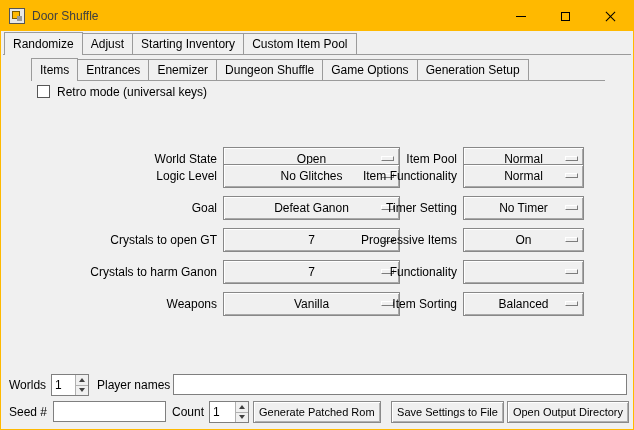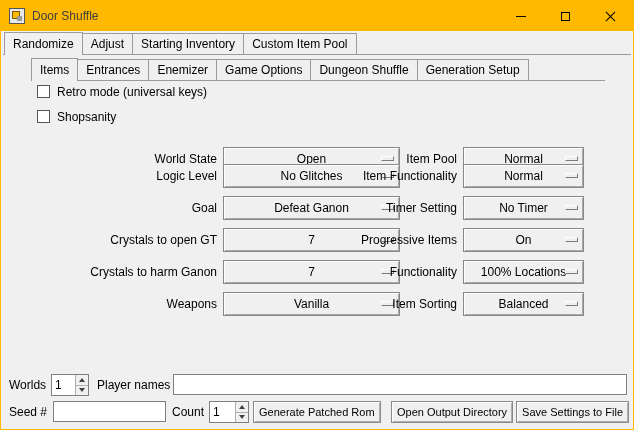--- a/index.html
+++ b/index.html
@@ -122,33 +122,29 @@
     <div class="tab">Adjust</div>
     <div class="tab">Starting Inventory</div>
     <div class="tab">Custom Item Pool</div>
   </div>
 
   <div class="pane-line pane-line-inner"></div>
   <div class="tabs tabs-inner">
     <div class="tab selected">Items</div>
     <div class="tab">Entrances</div>
     <div class="tab">Enemizer</div>
+    <div class="tab">Dungeon Shuffle</div>
     <div class="tab">Game Options</div>
-    <div class="tab">Dungeon Shuffle</div>
     <div class="tab">Generation Setup</div>
   </div>
 
   <div class="check-row" style="top:83px">
     <div class="checkbox"></div>
     <div class="check-label">Retro mode (universal keys)</div>
   </div>
-  <div class="check-row" style="top:108px">
-    <div class="checkbox"></div>
-    <div class="check-label">Shopsanity</div>
-  </div>
 
   <div class="opt-label col-l r0">World State</div>
   <div class="opt-menu col-l r0">
     <span class="opt-value">Open</span>
     <span class="opt-indicator"></span>
   </div>
 
   <div class="opt-label col-l r1">Logic Level</div>
   <div class="opt-menu col-l r1">
     <span class="opt-value">No Glitches</span>
@@ -198,21 +194,20 @@
   </div>
 
   <div class="opt-label col-r r3">Progressive Items</div>
   <div class="opt-menu col-r r3">
     <span class="opt-value">On</span>
     <span class="opt-indicator"></span>
   </div>
 
   <div class="opt-label col-r r4">Functionality</div>
   <div class="opt-menu col-r r4">
-    <span class="opt-value">100% Locations</span>
     <span class="opt-indicator"></span>
   </div>
 
   <div class="opt-label col-r r5">Item Sorting</div>
   <div class="opt-menu col-r r5">
     <span class="opt-value">Balanced</span>
     <span class="opt-indicator"></span>
   </div>
 
   <div class="b-label row1" style="left:8px">Worlds</div>
@@ -240,17 +235,17 @@
           <div class="tri-up"></div>
         </div>
       <div class="spin-btn">
           <div class="tri-down"></div>
         </div>
     </div>
   </div>
   <div class="push-btn row2" style="left:252px">Generate Patched Rom</div>
 
   <div class="btn-cluster">
+    <div class="push-btn">Save Settings to File</div>
     <div class="push-btn">Open Output Directory</div>
-    <div class="push-btn">Save Settings to File</div>
   </div>
 
 </div>
 
 </body></html>

